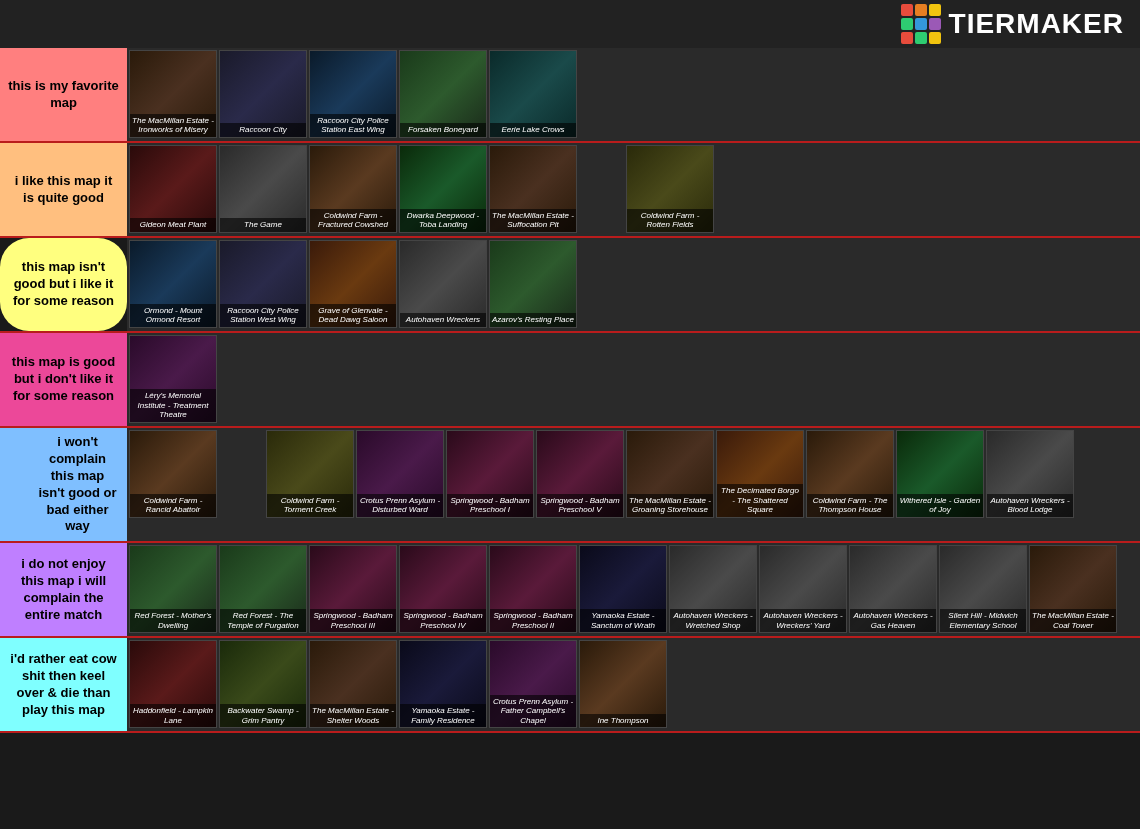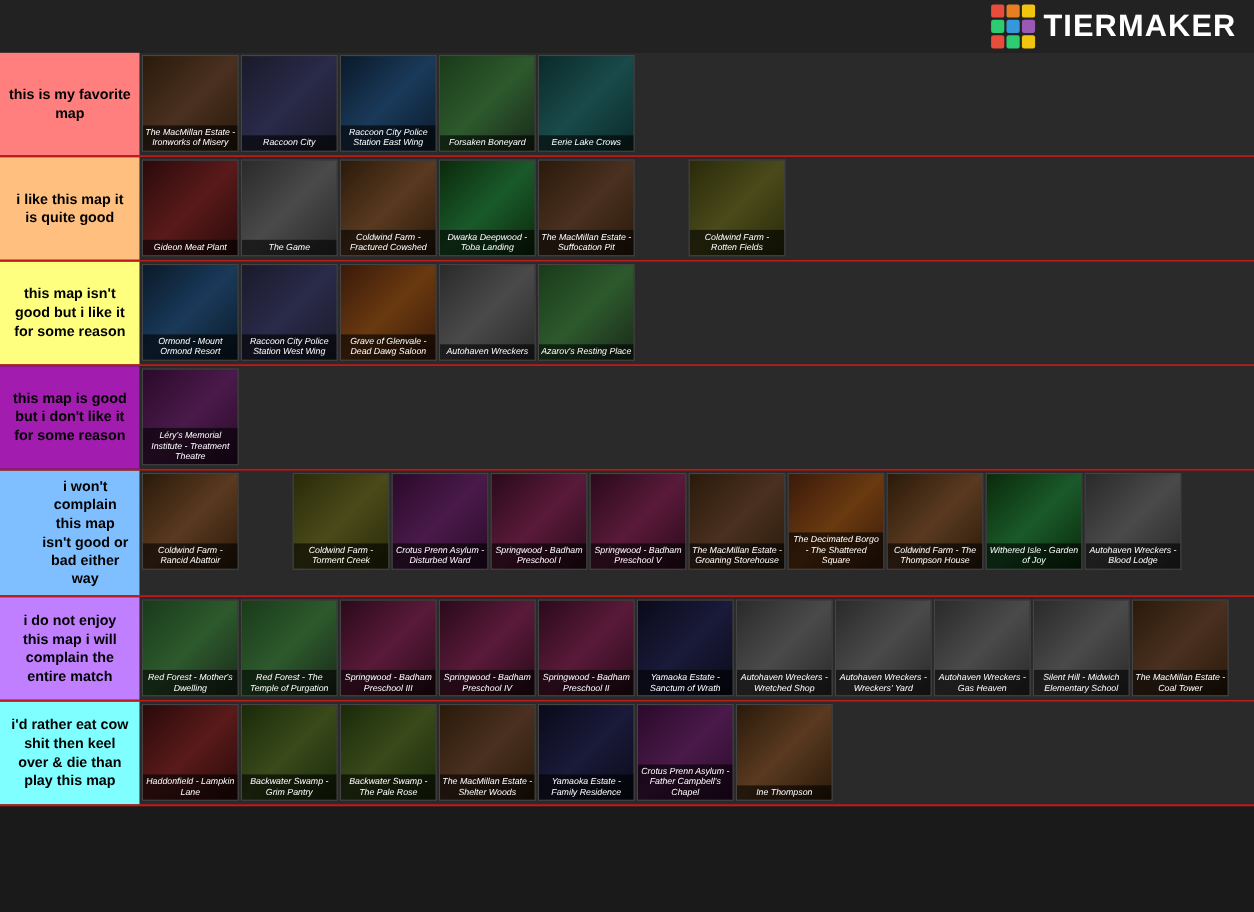--- a/index.html
+++ b/index.html
@@ -168,41 +168,41 @@
           </div>
           <div class="map-card mc-estate">
             <div class="map-card-label">The MacMillan Estate - Suffocation Pit</div>
           </div>
           <div class="map-card mc-yellow">
             <div class="map-card-label">Coldwind Farm - Rotten Fields</div>
           </div>
         </div>
       </div>
       <div class="tier-row">
-        <div class="tier-label" style="background: rgb(255, 255, 127);">this map isn't good but i like it for some reason</div>
+        <div class="tier-label" style="background: rgb(255, 255, 127); border-radius: 29px;">this map isn't good but i like it for some reason</div>
         <div class="tier-items">
           <div class="map-card mc-blue">
             <div class="map-card-label">Ormond - Mount Ormond Resort</div>
           </div>
           <div class="map-card mc-raccoon">
             <div class="map-card-label">Raccoon City Police Station West Wing</div>
           </div>
           <div class="map-card mc-orange">
             <div class="map-card-label">Grave of Glenvale - Dead Dawg Saloon</div>
           </div>
           <div class="map-card mc-gray">
             <div class="map-card-label">Autohaven Wreckers</div>
           </div>
           <div class="map-card mc-dark-forest">
             <div class="map-card-label">Azarov's Resting Place</div>
           </div>
         </div>
       </div>
       <div class="tier-row">
-        <div class="tier-label" style="background: #a21caf;">this map is good but i don't like it for some reason</div>
+        <div class="tier-label" style="background: #ec4899;">this map is good but i don't like it for some reason</div>
         <div class="tier-items">
           <div class="map-card mc-purple">
             <div class="map-card-label">Léry's Memorial Institute - Treatment Theatre</div>
           </div>
         </div>
       </div>
       <div class="tier-row">
         <div class="tier-label" style="background: rgb(127, 191, 255); padding-left: 36px;">i won't complain this map isn't good or bad either way</div>
         <div class="tier-items">
           <div class="map-card mc-brown">
@@ -276,23 +276,20 @@
         </div>
       </div>
       <div class="tier-row">
         <div class="tier-label" style="background: rgb(127, 255, 255);">i'd rather eat cow shit then keel over &amp; die than play this map</div>
         <div class="tier-items">
           <div class="map-card mc-red">
             <div class="map-card-label">Haddonfield - Lampkin Lane</div>
           </div>
           <div class="map-card mc-swamp">
             <div class="map-card-label">Backwater Swamp - Grim Pantry</div>
-          </div>
-          <div class="map-card mc-swamp">
-            <div class="map-card-label">Backwater Swamp - The Pale Rose</div>
           </div>
           <div class="map-card mc-estate">
             <div class="map-card-label">The MacMillan Estate - Shelter Woods</div>
           </div>
           <div class="map-card mc-night">
             <div class="map-card-label">Yamaoka Estate - Family Residence</div>
           </div>
           <div class="map-card mc-purple">
             <div class="map-card-label">Crotus Prenn Asylum - Father Campbell's Chapel</div>
           </div>

